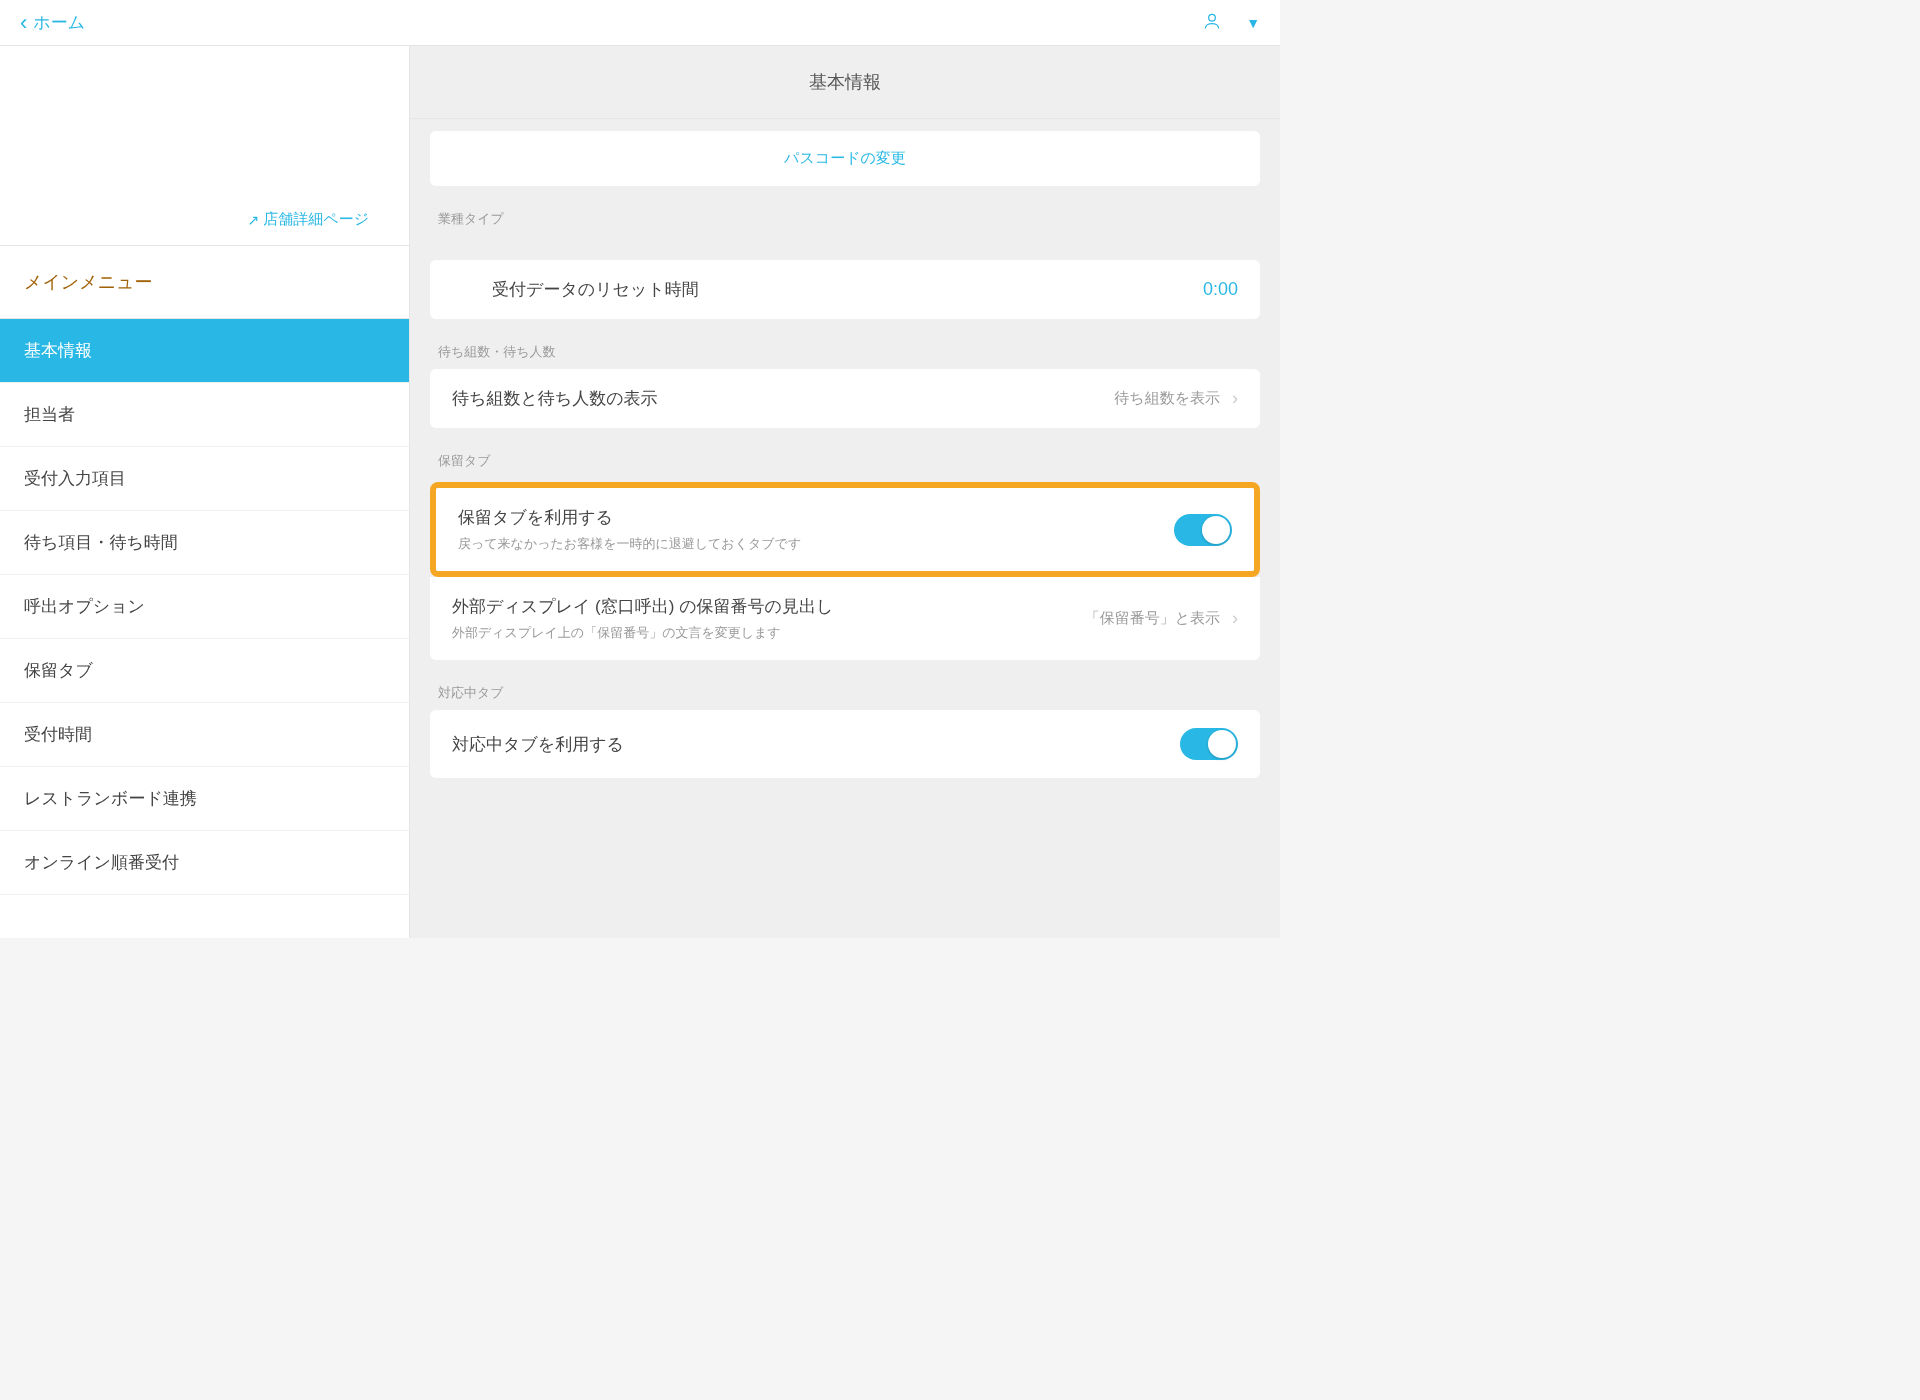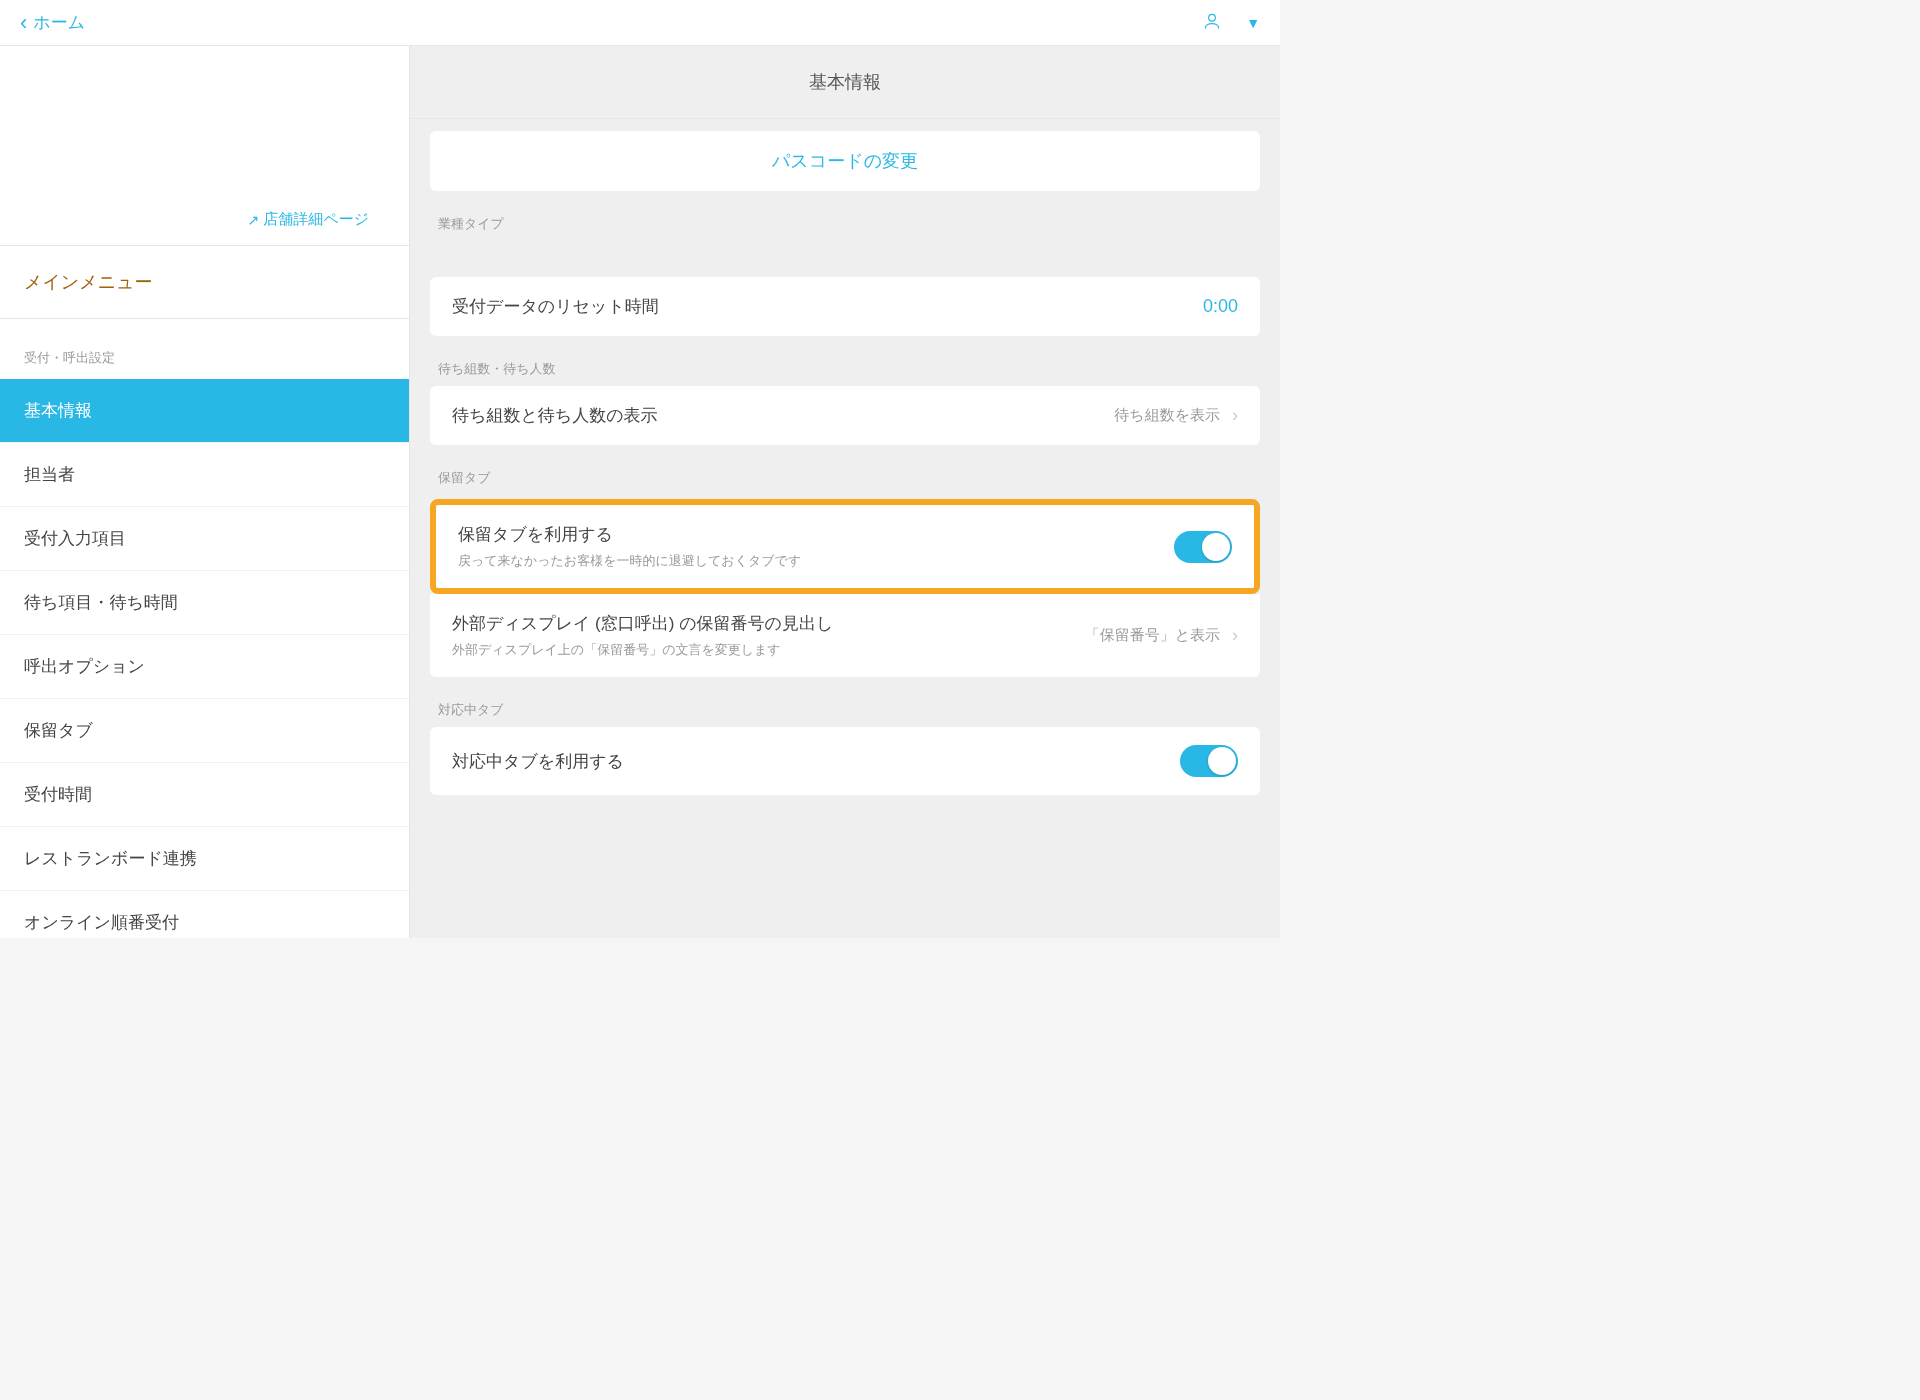--- a/index.html
+++ b/index.html
@@ -39,21 +39,21 @@
 .row { padding: 18px 22px; display: flex; align-items: center; justify-content: space-between; border-bottom: 1px solid #eee; }
 .row:last-child { border-bottom: none; }
 .row-main { display: flex; flex-direction: column; gap: 6px; }
 .row-title { font-size: 17px; color: #444; }
 .row-desc { font-size: 13px; color: #999; }
 .row-right { display: flex; align-items: center; gap: 12px; color: #999; font-size: 15px; }
 .row-value-blue { color: #29b8e5; font-size: 18px; }
 .chev-right { color: #ccc; font-size: 18px; }
 .check { color: #29b8e5; font-size: 24px; font-weight: bold; }
 
-.passcode-btn { background: #fff; border-radius: 6px; padding: 18px; text-align: center; color: #29b8e5; font-size: 18px; cursor: pointer; }
+.passcode-btn { background: #fff; border-radius: 6px; padding: 18px; text-align: center; color: #29b8e5; font-size: 15px; cursor: pointer; }
 
 
 .toggle { width: 58px; height: 32px; background: #29b8e5; border-radius: 16px; position: relative; cursor: pointer; }
 .toggle::after { content: ""; position: absolute; width: 28px; height: 28px; background: #fff; border-radius: 50%; top: 2px; right: 2px; box-shadow: 0 1px 3px rgba(0,0,0,0.2); }
 
 
 .highlight-frame { border: 6px solid #f5a623; border-radius: 8px; margin-top: 4px; }
 .highlight-frame .card { margin-top: 0; border-radius: 2px; }
 
 
@@ -82,41 +82,40 @@
 
 <div class="layout">
   <div class="sidebar">
     <div class="store-block">
       <div class="store-link">
         <span class="ext-icon">↗</span>
         <span>店舗詳細ページ</span>
       </div>
     </div>
     <div class="main-menu-row">メインメニュー</div>
-    <div class="section-label">受付・呼出設定</div>
     <div class="nav-item active">基本情報</div>
     <div class="nav-item">担当者</div>
     <div class="nav-item">受付入力項目</div>
     <div class="nav-item">待ち項目・待ち時間</div>
     <div class="nav-item">呼出オプション</div>
     <div class="nav-item">保留タブ</div>
     <div class="nav-item">受付時間</div>
     <div class="nav-item">レストランボード連携</div>
     <div class="nav-item">オンライン順番受付</div>
   </div>
 
   <div class="main">
     <div class="page-title">基本情報</div>
     <div class="content">
 
       <div class="passcode-btn" style="margin-top:12px;">パスコードの変更</div>
 
       <div class="group-label">業種タイプ</div>
 
-      <div class="card" style="margin-top:36px;">
+      <div class="card" style="margin-top:24px;padding-left:40px;">
         <div class="row">
           <div class="row-title">受付データのリセット時間</div>
           <div class="row-value-blue">0:00</div>
         </div>
       </div>
 
       <div class="group-label">待ち組数・待ち人数</div>
       <div class="card" style="margin-top:0;">
         <div class="row">
           <div class="row-title">待ち組数と待ち人数の表示</div>

